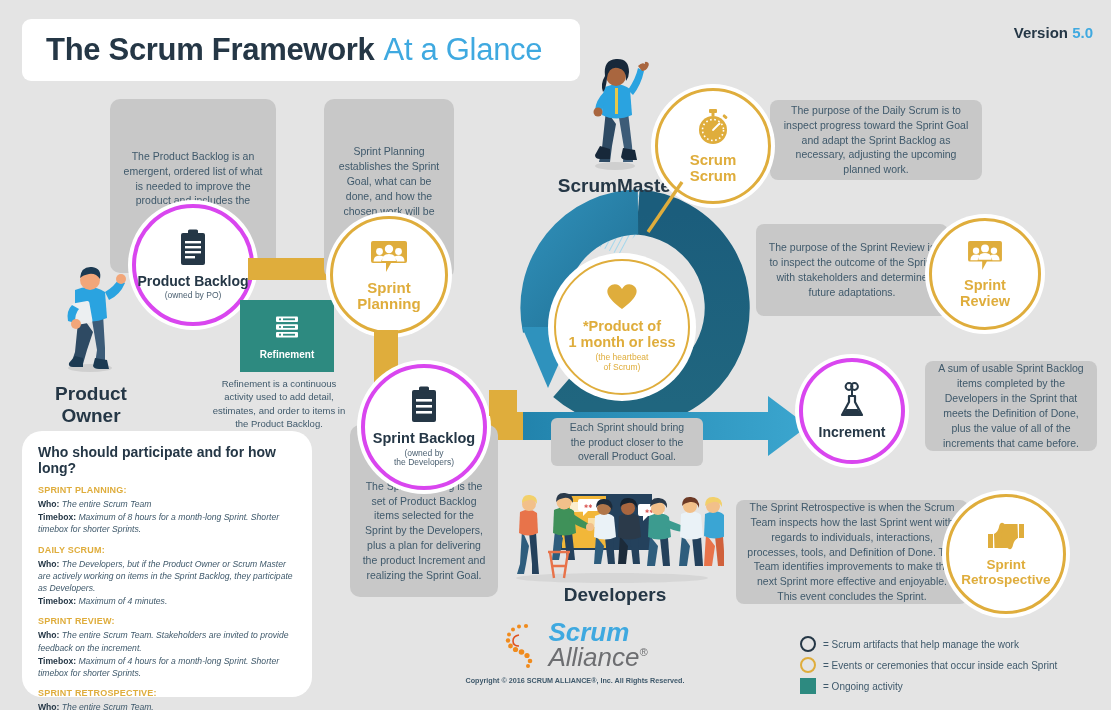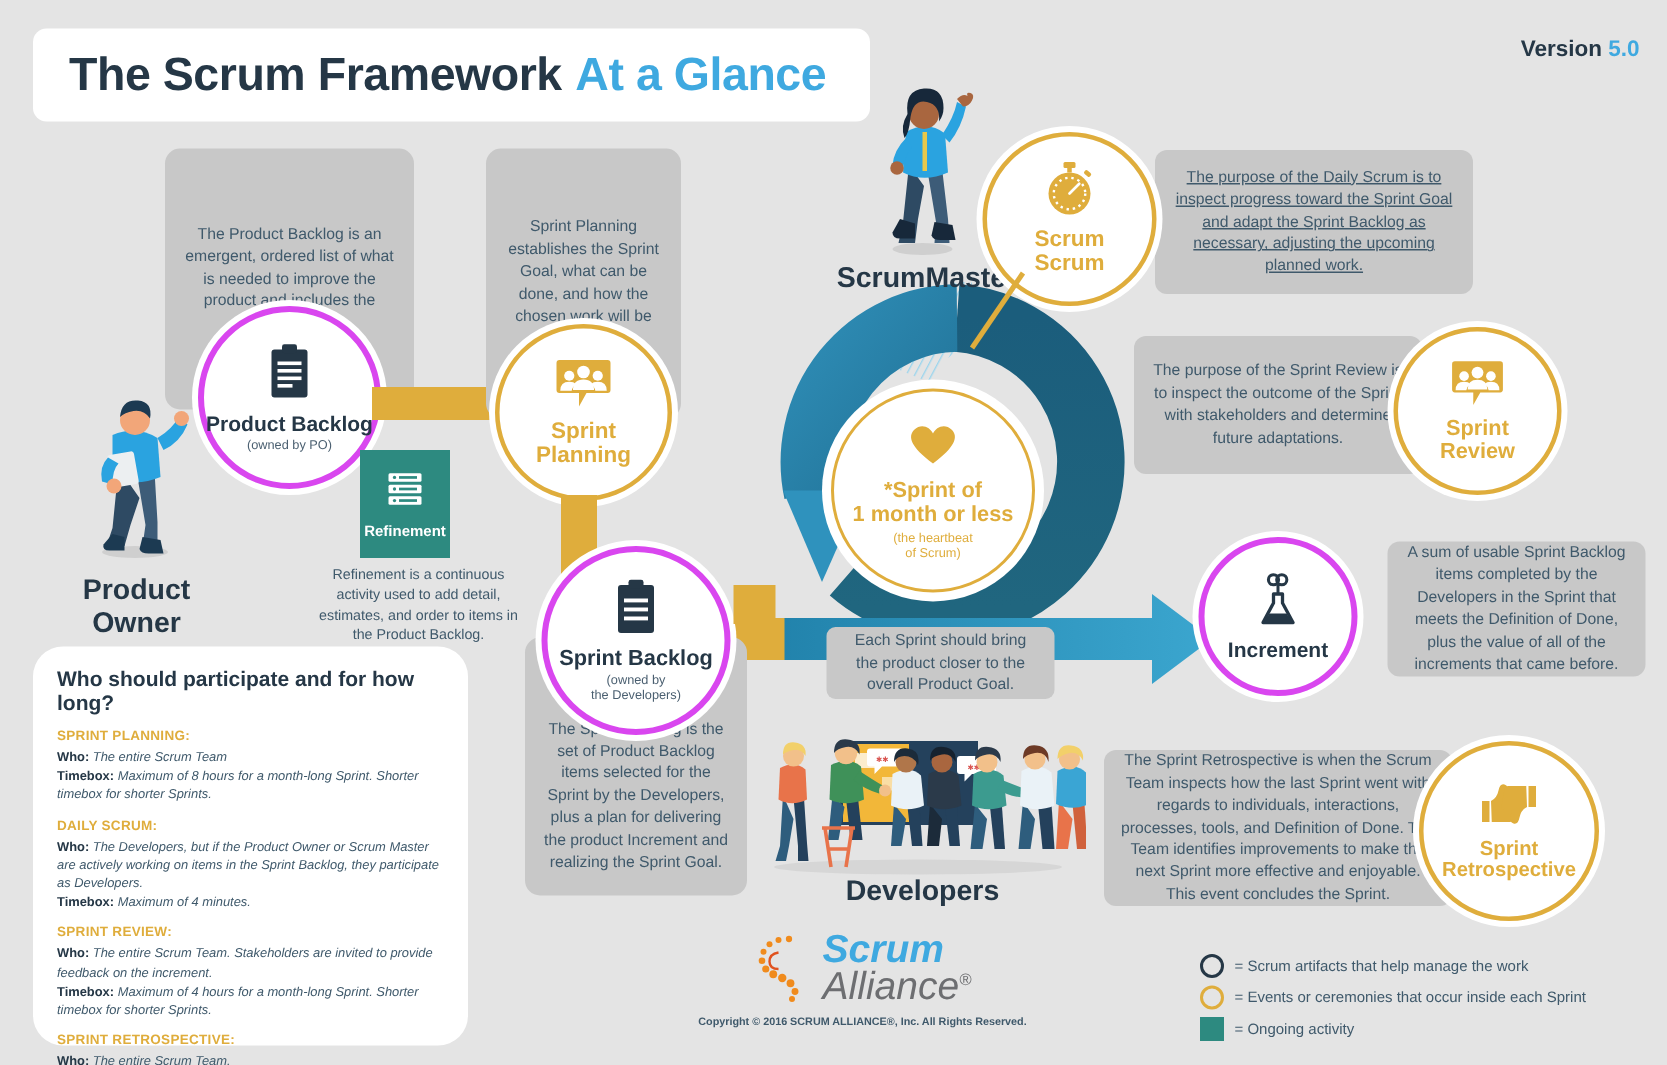--- a/index.html
+++ b/index.html
@@ -13,21 +13,21 @@
   .stage { position: absolute; inset: 0; }
   .abs { position: absolute; }
 
   
   #title-card {
     left: 22px; top: 19px; width: 558px; height: 62px;
     background: #ffffff; border-radius: 9px;
     display: flex; align-items: center; padding-left: 24px;
   }
   #title-card .t1 { font-size: 31px; font-weight: bold; color: #253746; letter-spacing: -0.3px; }
-  #title-card .t2 { font-size: 31px; font-weight: bold; color: #3fa9e0; letter-spacing: -0.3px; margin-left: 9px; }
+  #title-card .t2 { font-size: 31px; font-weight: normal; color: #3fa9e0; letter-spacing: -0.3px; margin-left: 9px; }
 
   #version { right: 18px; top: 24px; font-size: 15px; font-weight: bold; color: #253746; }
   #version .num { color: #3fa9e0; }
 
   
   .note {
     background: #c8c8c8; border-radius: 10px;
     color: #3f596b; font-size: 10.5px; line-height: 1.42;
     text-align: center; padding: 9px 11px;
     display: flex; align-items: center; justify-content: center;
@@ -46,21 +46,21 @@
   .ring.dark .lbl { color: #253746; }
   .ring.gold .lbl { color: #dfad3c; }
   .ring .sub { font-size: 8.5px; color: #4a5f70; line-height: 1.12; margin-top: 2px; }
   .ring .ico { margin-bottom: 3px; display:block; }
 
   
   .connector { background: #dfad3c; }
 
   
   #refinement-tile {
-    left: 240px; top: 300px; width: 60px; height: 72px;
+    left: 240px; top: 300px; width: 94px; height: 72px;
     background: #2d8a80; display: flex; flex-direction: column;
     align-items: center; justify-content: center;
   }
   #refinement-tile .rl { color:#ffffff; font-size: 10px; font-weight: bold; margin-top: 4px; }
 
   
   .person-label { font-size: 19px; font-weight: bold; color: #253746; text-align: center; }
 
   
   #participate {
@@ -233,21 +233,21 @@
 
   <div class="abs connector" style="left:489px; top:390px; width:28px; height:26px;"></div>
 
   <div class="abs ring-wrap" style="left:548px; top:253px; width:148px; height:148px;">
     <div class="ring gold" style="width:136px; height:136px; border-width:2.5px;">
       <span class="ico">
         <svg width="34" height="30" viewBox="0 0 34 30">
           <path d="M17 28 C 2 17 0 10 4.5 5.5 C 9 1 15 3.5 17 8 C 19 3.5 25 1 29.5 5.5 C 34 10 32 17 17 28 Z" fill="#dfad3c"></path>
         </svg>
       </span>
-      <span style="font-size:14.5px; font-weight:bold; color:#dfad3c; line-height:1.12;">*Sprint of</span>
+      <span style="font-size:14.5px; font-weight:bold; color:#dfad3c; line-height:1.12;">*Product of</span>
       <span style="font-size:14.5px; font-weight:bold; color:#dfad3c; line-height:1.12;">1 month or less</span>
       <span style="font-size:8.5px; color:#dfad3c; line-height:1.15; margin-top:3px;">(the heartbeat</span>
       <span style="font-size:8.5px; color:#dfad3c; line-height:1.15;">of Scrum)</span>
     </div>
   </div>
 
   <div class="abs note" style="left:551px; top:418px; width:152px; height:48px; border-radius:6px;">Each Sprint should bring the product closer to the overall Product Goal.</div>
 
   <svg class="abs" style="left:578px; top:50px; width:74px; height:122px;" viewBox="0 0 74 122">
     <ellipse cx="37" cy="116" rx="20" ry="4" fill="#cfcfcf"></ellipse>
@@ -259,21 +259,21 @@
     <path d="M60 16 q4 -4 7 -2 q-1 -3 2 -2 q3 1 1 5 q-2 4 -6 4 Z" fill="#a9663f"></path>
     <path d="M26 42 q-8 8 -9 18 l7 2 q2 -10 6 -14 Z" fill="#2aa3e0"></path>
     <circle cx="20" cy="62" r="4.5" fill="#a9663f"></circle>
     <circle cx="38" cy="26" r="10" fill="#a9663f"></circle>
     <path d="M27 26 q-2 -16 11 -17 q13 -1 13 13 q0 5 -3 9 q1 -11 -8 -13 q-9 -2 -11 10 q-1 11 -4 14 q-3 -8 2 -16 Z" fill="#17283a"></path>
     <path d="M22 96 l-5 9 q0 4 5 4 l10 0 l0 -10 Z" fill="#17283a"></path>
     <path d="M45 98 l-2 9 q1 3 6 3 l10 0 l-2 -10 Z" fill="#17283a"></path>
   </svg>
   <div class="abs person-label" style="left:538px; top:175px; width:160px;">ScrumMaster</div>
 
-  <div class="abs note" style="left:770px; top:100px; width:212px; height:96px; border-radius:8px;text-decoration:underline;">The purpose of the Daily Scrum is to inspect progress toward the Sprint Goal and adapt the Sprint Backlog as necessary, adjusting the upcoming planned work.</div>
+  <div class="abs note" style="left:770px; top:100px; width:212px; height:80px; border-radius:8px;">The purpose of the Daily Scrum is to inspect progress toward the Sprint Goal and adapt the Sprint Backlog as necessary, adjusting the upcoming planned work.</div>
 
   <div class="abs ring-wrap" style="left:651px; top:84px; width:124px; height:124px;">
     <div class="ring gold" style="width:116px; height:116px;">
       <span class="ico">
         <svg width="34" height="36" viewBox="0 0 34 36">
           <rect x="13" y="0" width="8" height="4" rx="1" fill="#dfad3c"></rect>
           <rect x="15.5" y="3" width="3" height="4" fill="#dfad3c"></rect>
           <circle cx="17" cy="21" r="14" fill="#dfad3c"></circle>
           <circle cx="17" cy="21" r="10.5" fill="none" stroke="#ffffff" stroke-width="1.6" stroke-dasharray="1.6 2.6"></circle>
           <line x1="17" y1="21" x2="23.5" y2="14.5" stroke="#ffffff" stroke-width="1.8" stroke-linecap="round"></line>

